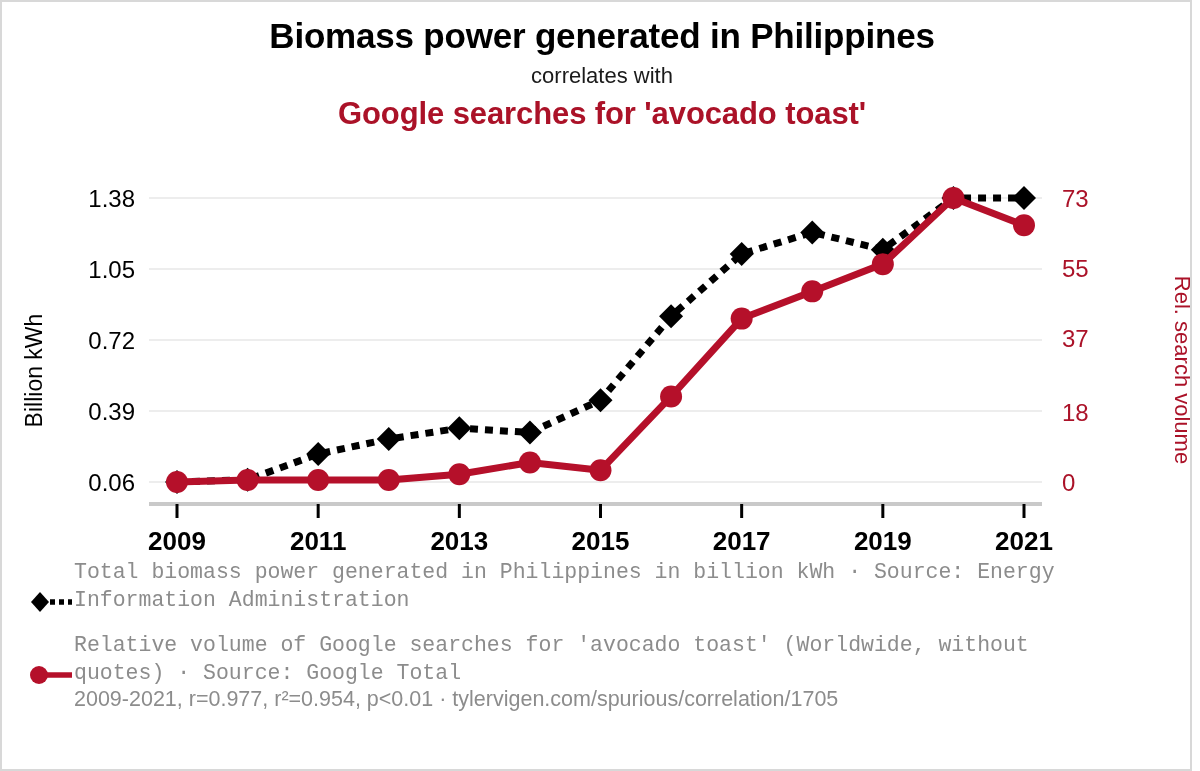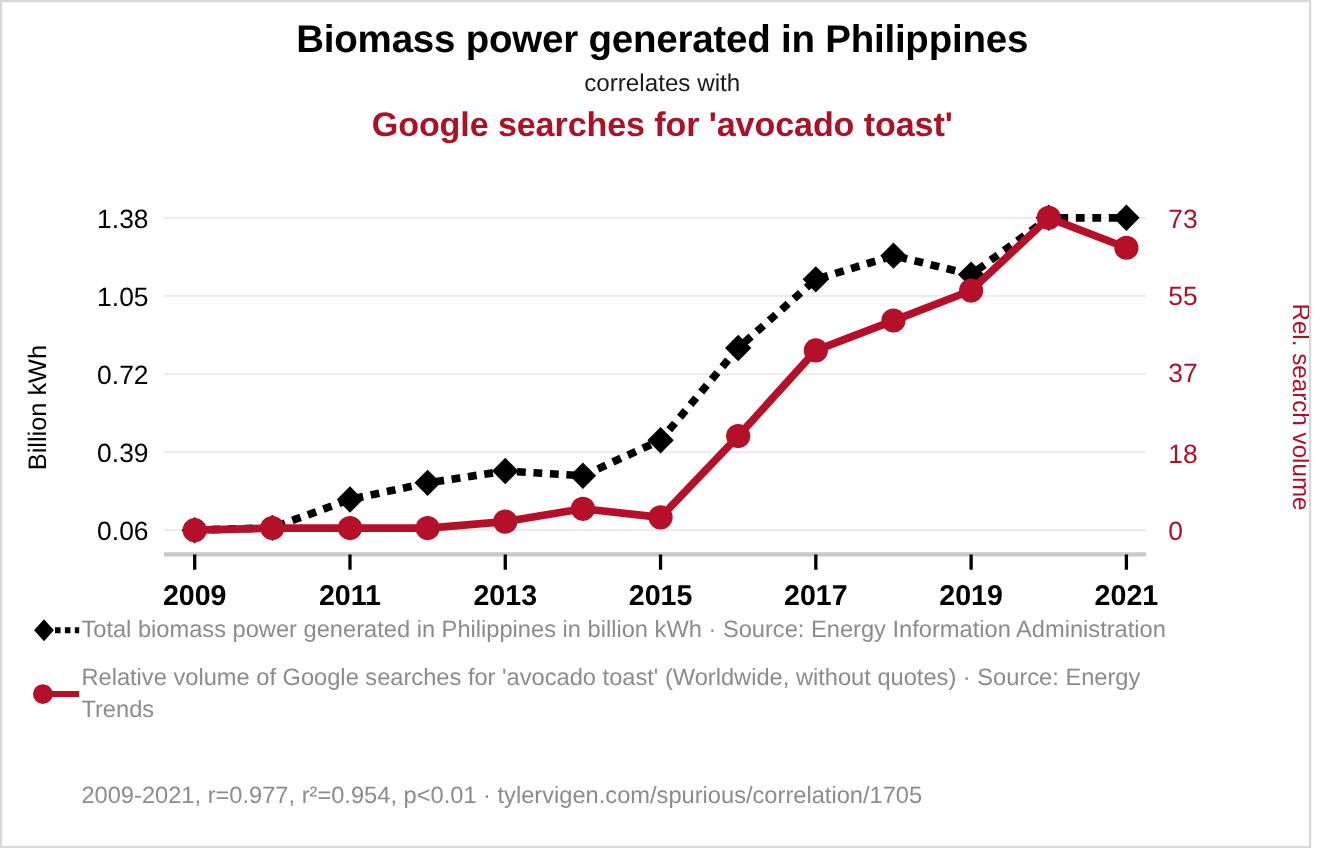--- a/index.html
+++ b/index.html
@@ -85,40 +85,41 @@
 
   
   #legend {
     position: absolute;
     left: 26px;
     top: 556px;
     width: 1150px;
   }
   .legend-row {
     display: flex;
-    align-items: center;
+    align-items: flex-end;
     margin-bottom: 14px;
+    font-family: Liberation Mono, monospace;
   }
   .legend-mark {
     flex: 0 0 auto;
     width: 46px;
     height: 26px;
     margin-top: 1px;
   }
   .legend-text {
     font-size: 21.5px;
     line-height: 1.32;
     color: #8c8c8c;
     max-width: 1010px;
   }
   .legend-row.second { margin-top: 16px; }
   #footer-note {
     position: absolute;
     left: 72px;
-    top: 708px;
+    top: 684px;
     font-size: 21.5px;
     color: #8c8c8c;
     line-height: 1.3;
   }
 </style>
 </head>
 <body>
 
 <div id="page">
 
@@ -205,18 +206,18 @@
       <span class="legend-text">Total biomass power generated in Philippines in billion kWh · Source: Energy Information Administration</span>
     </div>
 
     <div class="legend-row second">
       <span class="legend-mark">
         <svg width="46" height="26" viewBox="0 0 46 26">
           <circle cx="11" cy="13" r="9" fill="#b5102a"></circle>
           <line x1="19" y1="13" x2="44" y2="13" stroke="#b5102a" stroke-width="5.5"></line>
         </svg>
       </span>
-      <span class="legend-text">Relative volume of Google searches for 'avocado toast' (Worldwide, without quotes) · Source: Energy Trends</span>
+      <span class="legend-text">Relative volume of Google searches for 'avocado toast' (Worldwide, without quotes) · Source: Google Total</span>
     </div>
   </div>
 
   <div id="footer-note">2009-2021, r=0.977, r²=0.954, p&lt;0.01 · tylervigen.com/spurious/correlation/1705</div>
 </div>
 
 </body></html>

